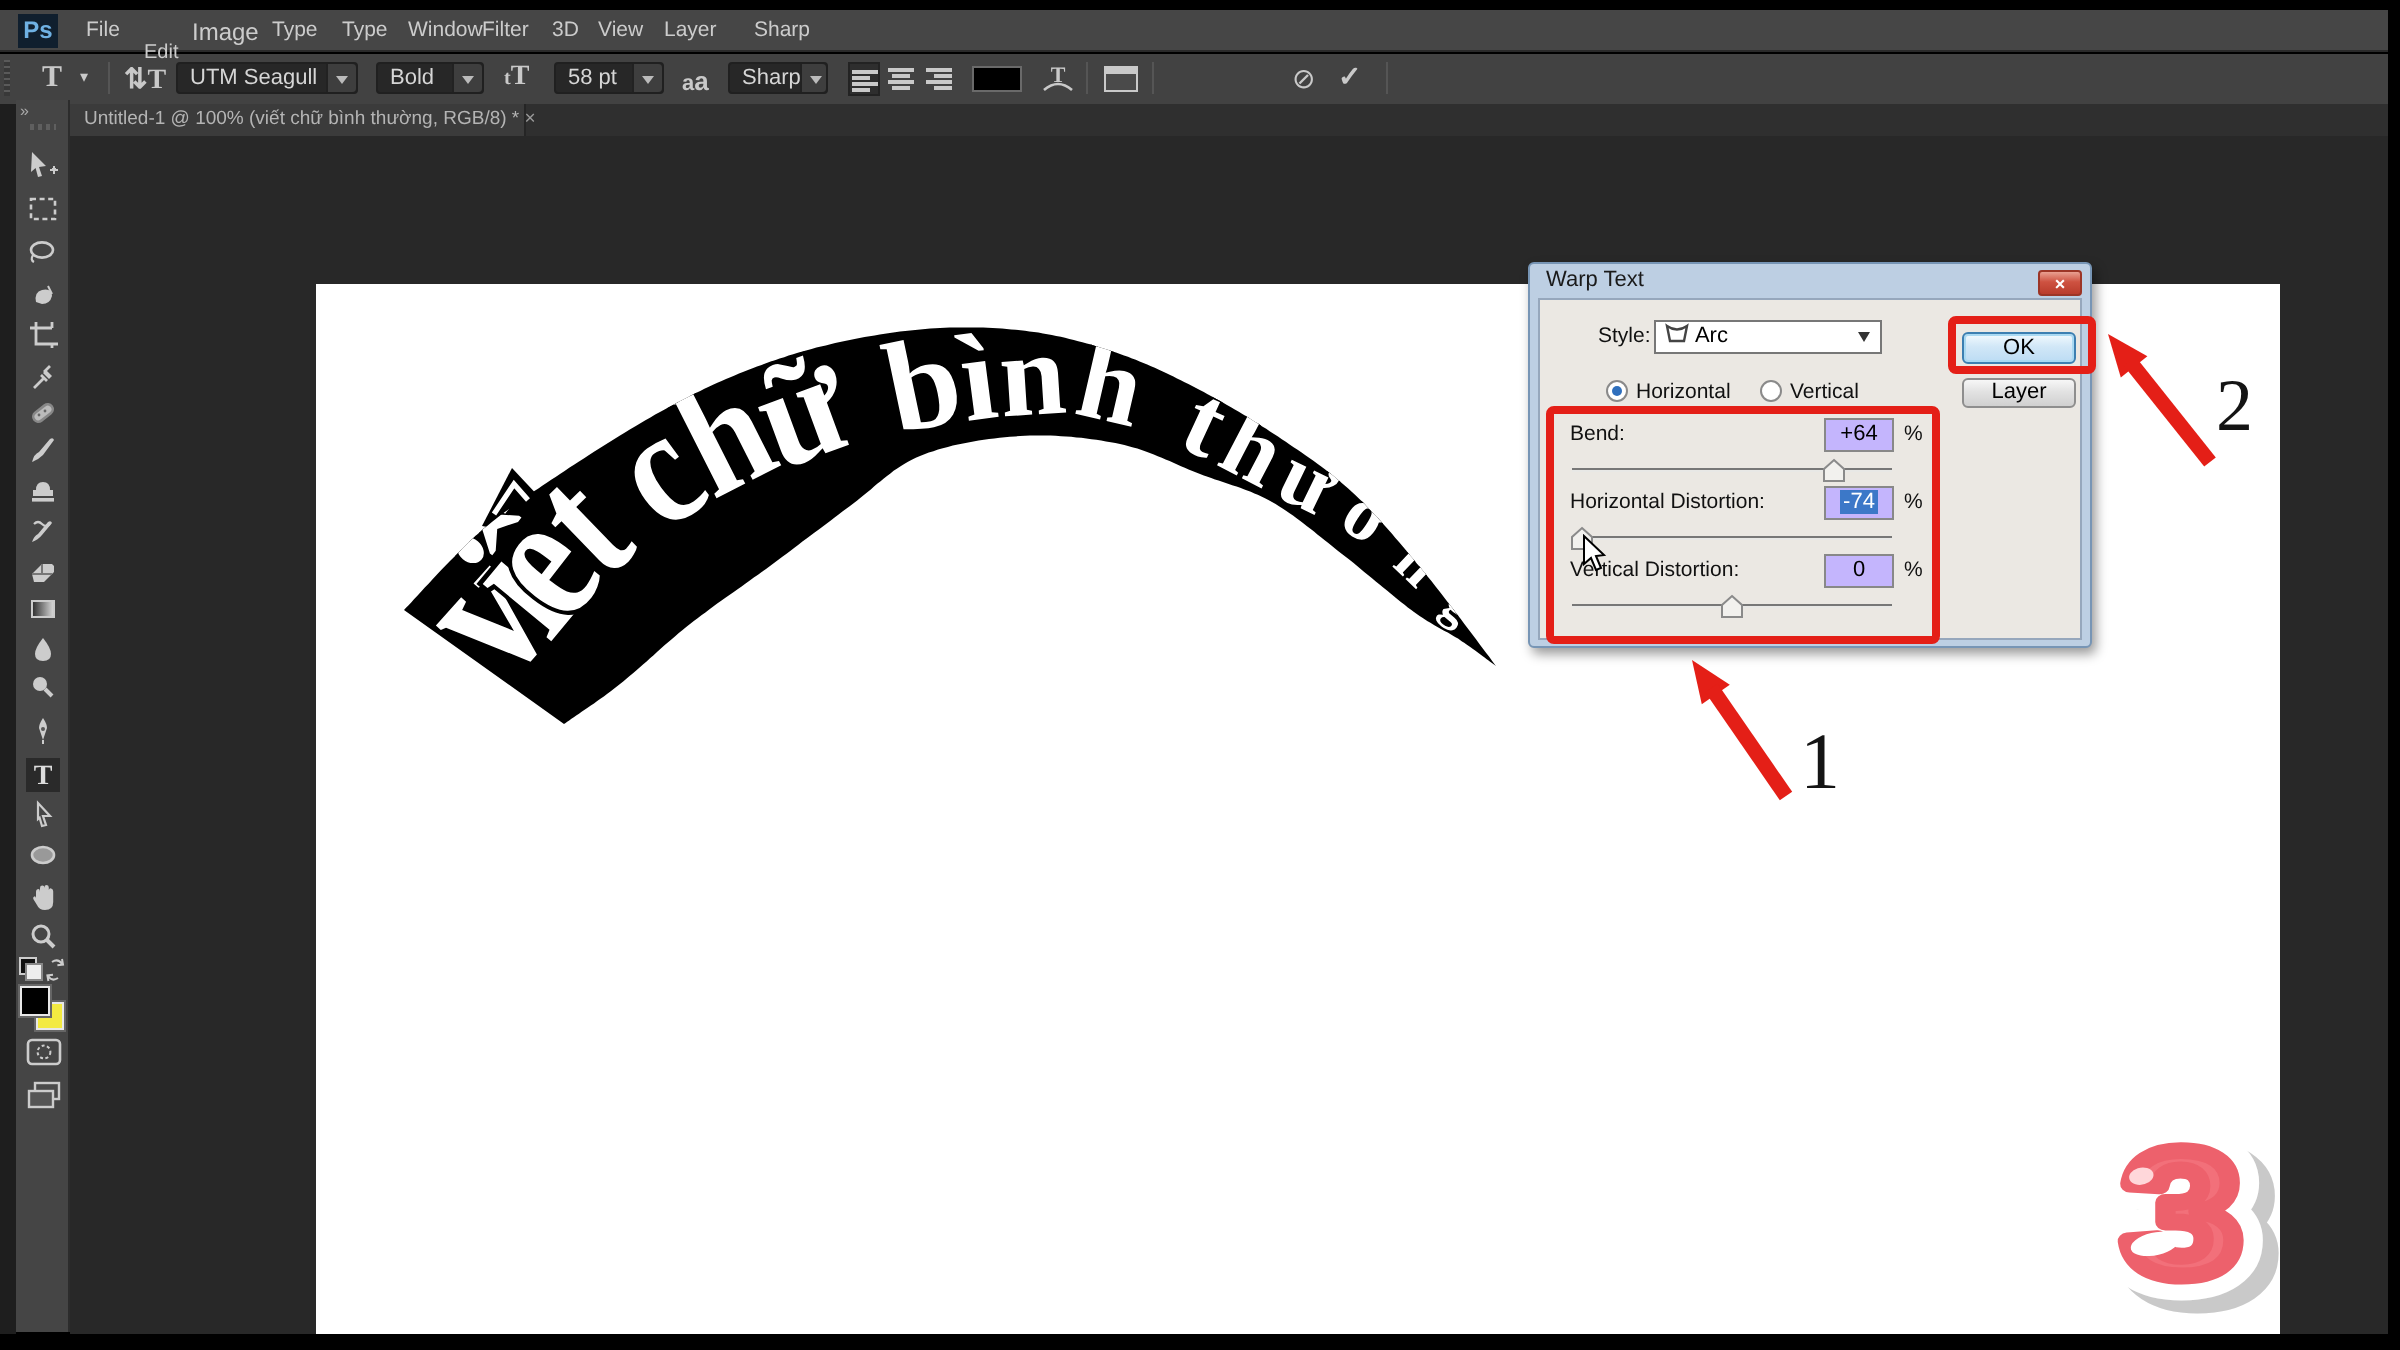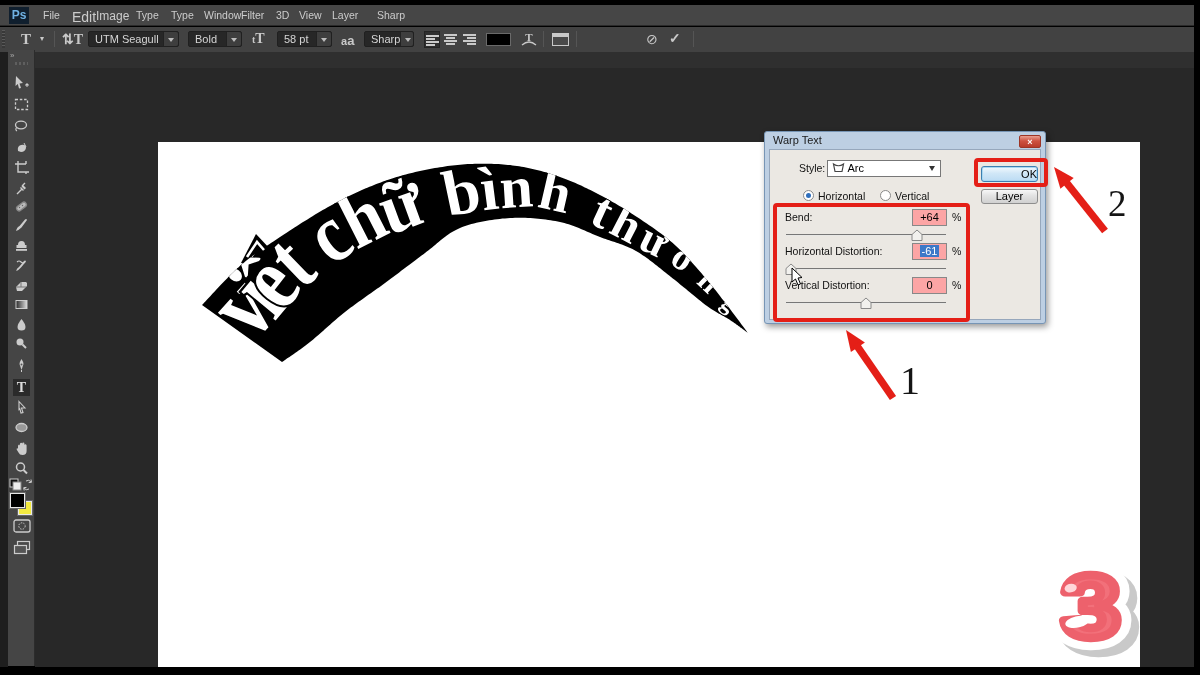--- a/index.html
+++ b/index.html
@@ -3,34 +3,34 @@
 *{margin:0;padding:0;box-sizing:border-box}
 html,body{width:1200px;height:675px;overflow:hidden;background:#000;font-family:"Liberation Sans",sans-serif;-webkit-font-smoothing:antialiased}
 .abs{position:absolute}
 #stage{position:relative;width:1200px;height:546px}
 .sep{position:absolute;top:31px;width:1px;height:16px;background:#333;border-right:1px solid #555}
 .combo{position:absolute;top:31px;height:16px;background:#272727;border:1px solid #202020;border-radius:2px;color:#d6d6d6;font-size:11px;line-height:15px;padding-left:6px}
 .combo .ab{position:absolute;right:0;top:0;width:15px;height:100%;background:#3e3e3e;border-left:1px solid #222;border-radius:0 2px 2px 0}
 .combo .ab:after{content:"";position:absolute;left:4px;top:6px;border:3px solid transparent;border-top:4px solid #bbb}
 .ticon{position:absolute;color:#c9c9c9}
 .dlabel{position:absolute;font-size:10.5px;color:#111;font-family:"Liberation Sans",sans-serif}
-.dinput{position:absolute;width:35px;height:17px;background:#fca5a5;border:1px solid #888;font-size:11px;text-align:center;line-height:15px;color:#000}
+.dinput{position:absolute;width:35px;height:17px;background:#c4b5fd;border:1px solid #888;font-size:11px;text-align:center;line-height:15px;color:#000}
 .track{position:absolute;height:2px;background:#999;border-bottom:1px solid #e8e8e6;border-top:1px solid #777}
 .rrect{position:absolute;border:4px solid #e41f17;border-radius:4px}
 </style></head><body>
 <div id="stage">
 
 <div class="abs" style="left:0;top:5px;width:1200px;height:21px;background:#464646;border-bottom:1px solid #2a2a2a"></div>
 <div class="abs" style="left:0;top:27px;width:1200px;height:25px;background:#424242"></div>
 <div class="abs" style="left:0;top:52px;width:1200px;height:16px;background:#2f2f2f"></div>
 
 <div class="abs" style="left:9px;top:7px;width:20px;height:17px;background:#101f2e;color:#6fb1e3;font-weight:bold;font-size:12px;text-align:center;line-height:17px">Ps</div>
 
 <div class="abs" style="left:43px;top:9px;font-size:10.5px;color:#cccccc">File</div>
-<div class="abs" style="left:72px;top:9px;font-size:14px;color:#cccccc">Edit</div>
+<div class="abs" style="left:72px;top:21px;font-size:10px;color:#cccccc">Edit</div>
 <div class="abs" style="left:96px;top:9px;font-size:12px;color:#cccccc">Image</div>
 <div class="abs" style="left:136px;top:9px;font-size:10.5px;color:#cccccc">Type</div>
 <div class="abs" style="left:171px;top:9px;font-size:10.5px;color:#cccccc">Type</div>
 <div class="abs" style="left:204px;top:9px;font-size:10.5px;color:#cccccc">Window</div>
 <div class="abs" style="left:241px;top:9px;font-size:10.5px;color:#cccccc">Filter</div>
 <div class="abs" style="left:276px;top:9px;font-size:10.5px;color:#cccccc">3D</div>
 <div class="abs" style="left:299px;top:9px;font-size:10.5px;color:#cccccc">View</div>
 <div class="abs" style="left:332px;top:9px;font-size:10.5px;color:#cccccc">Layer</div>
 <div class="abs" style="left:377px;top:9px;font-size:10.5px;color:#cccccc">Sharp</div>
 
@@ -71,20 +71,21 @@
 <div class="sep" style="left:543px"></div>
 <svg class="abs" style="left:552px;top:33px" width="17" height="13" viewBox="0 0 17 13">
       <rect x="0.5" y="0.5" width="16" height="12" fill="#4a4a4a" stroke="#c9c9c9"></rect>
       <rect x="0.5" y="0.5" width="16" height="3.5" fill="#c9c9c9"></rect>
     </svg>
 <div class="sep" style="left:576px"></div>
 <div class="ticon" style="left:646px;top:31px;font-size:14px">⊘</div>
 <div class="ticon" style="left:669px;top:30px;font-size:14px;font-weight:bold">✓</div>
 <div class="sep" style="left:693px"></div>
 
+<div class="abs" style="left:35px;top:52px;width:228px;height:16px;background:#3b3b3b;border-right:1px solid #252525;color:#b4b4b4;font-size:9.5px;line-height:16px;padding-left:7px;white-space:nowrap">Untitled-1 @ 100% (viết chữ bình thường, RGB/8) * <span style="color:#9a9a9a">×</span></div>
 
 <div class="abs" style="left:35px;top:68px;width:1159px;height:599px;background:#282828"></div>
 <div class="abs" style="left:0;top:52px;width:8px;height:615px;background:#1e1e1e"></div>
 <div class="abs" style="left:8px;top:50px;width:27px;height:616px;background:#454545;border-right:1px solid #2c2c2c"></div>
 <div class="abs" style="left:10px;top:51px;color:#aaa;font-size:8px;letter-spacing:-1px">»</div>
 <div class="abs" style="left:15px;top:62px;width:13px;height:3px;background:repeating-linear-gradient(to right,#5f5f5f 0 2px,#454545 2px 4px)"></div>
 <svg class="abs" style="left:13px;top:74px" width="17" height="17" viewBox="0 0 17 17" fill="none" stroke="#cccccc" stroke-width="1.3">
       <path d="M4 2 L11 9 L7.5 9.5 L9 14 L7 14.5 L5.8 10 L3.5 12 Z" fill="#cccccc" stroke="none" transform="translate(-1,0)"></path>
       <path d="M12 11 h4 M14 9 v4 M13 10.5 l2 0" stroke-width="1"></path>
     </svg>
@@ -229,38 +230,38 @@
 </div>
 
 <div class="dlabel" style="left:785px;top:211px">Bend:</div>
 <div class="dinput" style="left:912px;top:209px">+64</div>
 <div class="dlabel" style="left:952px;top:211px">%</div>
 <div class="track" style="left:786px;top:234px;width:160px"></div>
 <svg class="abs" style="left:911px;top:229px" width="12" height="13" viewBox="0 0 12 13">
       <path d="M6 1 L11 5.5 L11 11.5 L1 11.5 L1 5.5 Z" fill="#f2f1ee" stroke="#8a8a8a" stroke-width="1"></path>
     </svg>
 <div class="dlabel" style="left:785px;top:245px">Horizontal Distortion:</div>
-<div class="dinput" style="left:912px;top:243px"><span style="background:#3c78c8;color:#fff;padding:0 2px">-61</span></div>
+<div class="dinput" style="left:912px;top:243px"><span style="background:#3c78c8;color:#fff;padding:0 2px">-74</span></div>
 <div class="dlabel" style="left:952px;top:245px">%</div>
 <div class="track" style="left:786px;top:268px;width:160px"></div>
 <svg class="abs" style="left:785px;top:263px" width="12" height="13" viewBox="0 0 12 13">
       <path d="M6 1 L11 5.5 L11 11.5 L1 11.5 L1 5.5 Z" fill="#f2f1ee" stroke="#8a8a8a" stroke-width="1"></path>
     </svg>
 <div class="dlabel" style="left:785px;top:279px">Vertical Distortion:</div>
 <div class="dinput" style="left:912px;top:277px">0</div>
 <div class="dlabel" style="left:952px;top:279px">%</div>
 <div class="track" style="left:786px;top:302px;width:160px"></div>
 <svg class="abs" style="left:860px;top:297px" width="12" height="13" viewBox="0 0 12 13">
       <path d="M6 1 L11 5.5 L11 11.5 L1 11.5 L1 5.5 Z" fill="#f2f1ee" stroke="#8a8a8a" stroke-width="1"></path>
     </svg>
 <svg class="abs" style="left:790px;top:267px" width="14" height="20" viewBox="0 0 14 20">
       <path d="M2 1 L2 15 L5.5 12 L8 18 L10.5 17 L8 11 L12 10.5 Z" fill="#fff" stroke="#000" stroke-width="1"></path>
     </svg>
 
-<div class="abs" style="left:981px;top:166px;width:57px;height:16px;background:linear-gradient(#f3fafe,#d1e7f7 45%,#bcdcf4);border:1px solid #3c7fb1;border-radius:3px;box-shadow:inset 0 0 0 1px #a9d9f2;font-size:11px;text-align:right;line-height:14px;color:#000">OK</div>
+<div class="abs" style="left:981px;top:166px;width:57px;height:16px;background:linear-gradient(#f3fafe,#d1e7f7 45%,#bcdcf4);border:1px solid #3c7fb1;border-radius:3px;box-shadow:inset 0 0 0 1px #a9d9f2;font-size:11px;text-align:center;line-height:14px;color:#000">OK</div>
 <div class="abs" style="left:981px;top:189px;width:57px;height:15px;background:linear-gradient(#f7f7f7,#e2e2e2 45%,#d0d0d0);border:1px solid #8e8e8e;border-radius:3px;font-size:11px;text-align:center;line-height:13px;color:#000">Layer</div>
 
 <div class="rrect" style="left:773px;top:203px;width:197px;height:119px"></div>
 <div class="rrect" style="left:974px;top:158px;width:74px;height:29px"></div>
 <svg class="abs" style="left:0;top:0;width:1200px;height:675px" width="1200" height="675" viewBox="0 0 1200 675">
 <g fill="#e41f17">
         <path d="M1054.0 167.0 L1060.4 188.7 L1073.7 178.1 Z"></path>
         <path d="M1061.7 182.6 L1102.1 233.3 L1107.9 228.7 L1067.5 178.0 Z"></path>
         <path d="M846.0 330.0 L850.9 352.1 L864.9 342.4 Z"></path>
         <path d="M852.6 346.1 L889.9 400.1 L896.1 395.9 L858.8 341.9 Z"></path>

